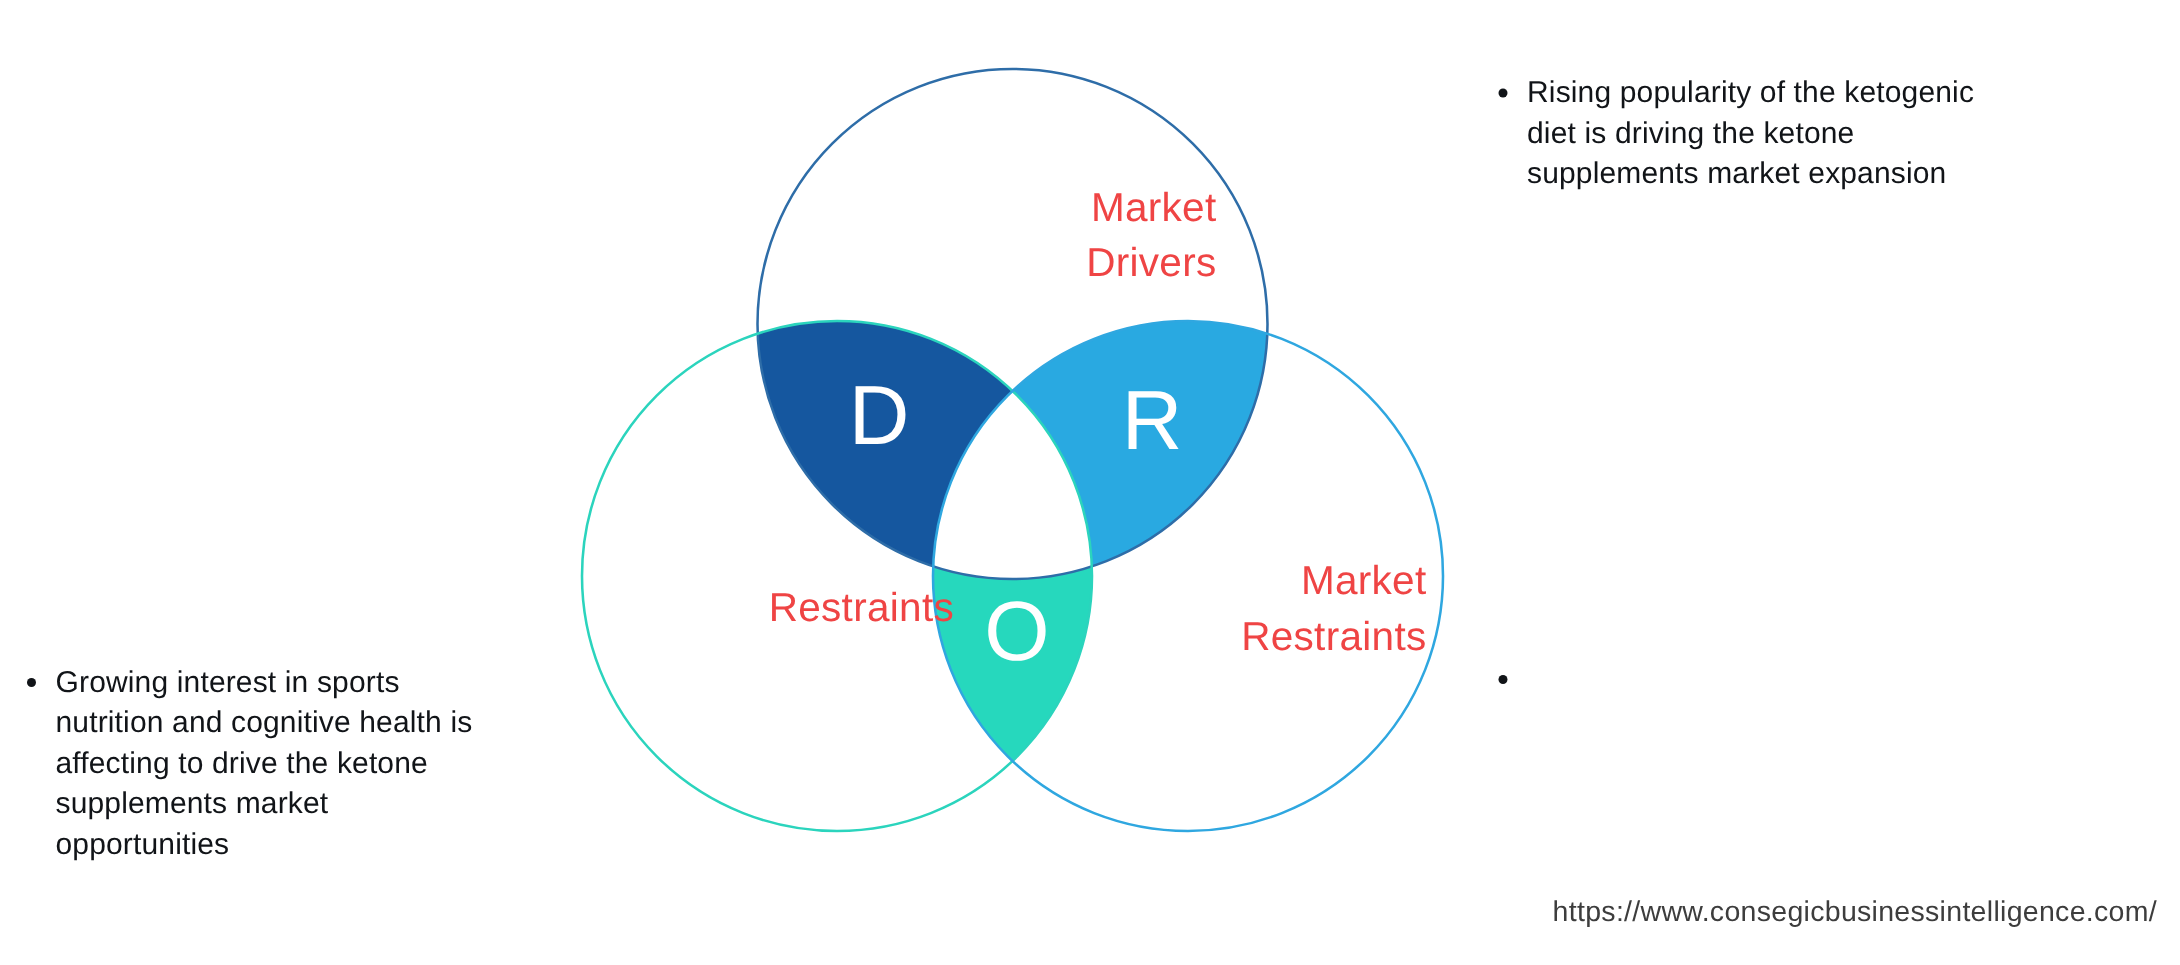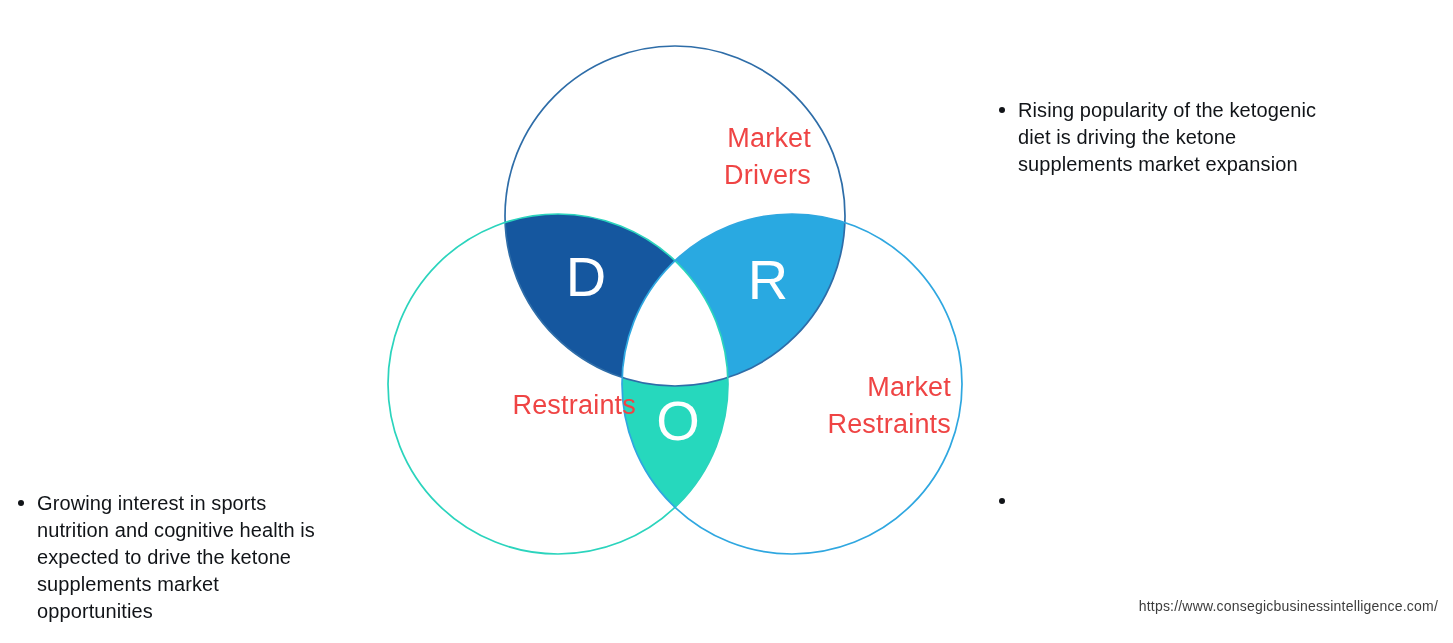--- a/index.html
+++ b/index.html
@@ -35,39 +35,38 @@
     font-weight: 400;
     color: #ffffff;
   }
   .bullet-item {
     position: absolute;
     display: flex;
     align-items: flex-start;
     font-size: 20px;
     line-height: 27px;
     color: #111418;
-    margin-top: 48px;
   }
   .bullet-dot {
     flex: 0 0 auto;
     width: 6px; height: 6px;
     border-radius: 50%;
     background: #111418;
     margin-top: 10px;
     margin-right: 13px;
   }
   .bullet-text {
     white-space: pre-line;
     letter-spacing: 0.1px;
   }
   .footer-url {
     position: absolute;
     right: 15px;
     top: 598px;
-    font-size: 14px;
+    font-size: 19px;
     color: #3d3d3d;
     letter-spacing: 0.2px;
     text-align: center;
   }
 </style>
 </head>
 <body>
 
 <div class="stage">
 
@@ -119,21 +118,21 @@
     <span class="bullet-dot"></span>
     <span class="bullet-text">Rising popularity of the ketogenic
 diet is driving the ketone
 supplements market expansion</span>
   </div>
 
   <div class="bullet-item" style="left:18px; top:442px; width:390px;">
     <span class="bullet-dot"></span>
     <span class="bullet-text">Growing interest in sports
 nutrition and cognitive health is
-expected to drive the ketone
+affecting to drive the ketone
 supplements market
 opportunities</span>
   </div>
 
   <div class="bullet-item" style="left:999px; top:440px; width:430px;">
     <span class="bullet-dot"></span>
   </div>
 
   <div class="footer-url">https://www.consegicbusinessintelligence.com/</div>
 

